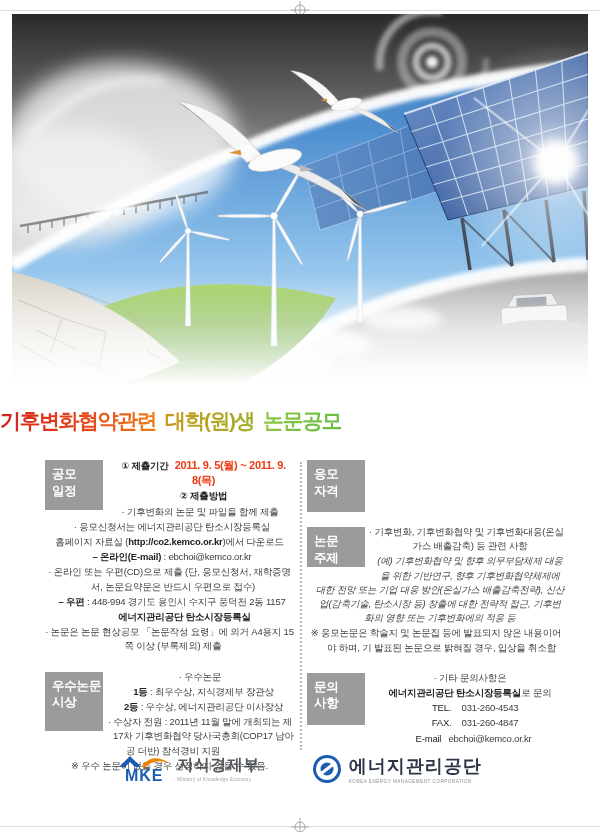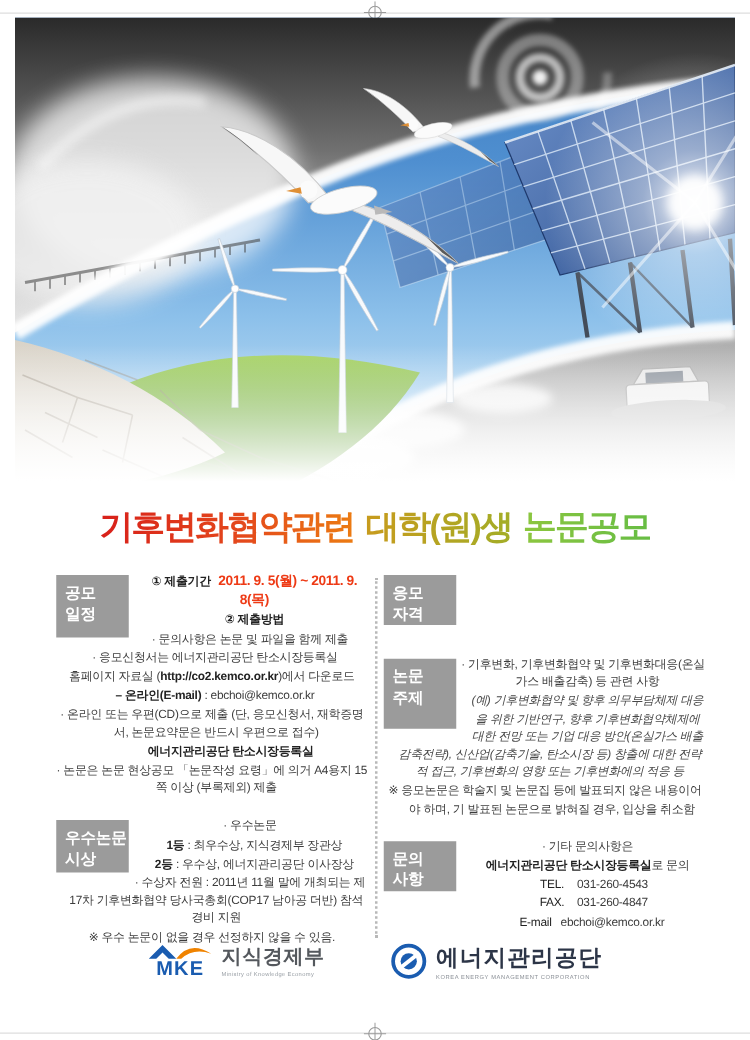--- a/index.html
+++ b/index.html
@@ -11,42 +11,42 @@
   .crop-line.top{top:10px;}
   .crop-line.bottom{top:826px;}
   .crosshair{position:absolute;left:291px;}
   .crosshair.top{top:1px;}
   .crosshair.bottom{top:818px;}
 
   
   .collage{position:absolute;left:12px;top:14px;width:576px;height:386px;display:block;}
 
   
-  .title{position:absolute;left:0;top:399px;width:600px;margin:0;text-align:center;
-         font-size:27px;font-weight:800;letter-spacing:-1.5px;line-height:44px;white-space:nowrap;}
+  .title{position:absolute;left:0;top:399px;width:600px;margin:0;
+         font-size:21px;font-weight:800;letter-spacing:-1.5px;line-height:44px;white-space:nowrap;}
   .title span{-webkit-background-clip:text;background-clip:text;color:transparent;}
   .t1{background-image:linear-gradient(90deg,#d8201a 0%,#e4481c 55%,#ec7c12 100%);}
   .t2{background-image:linear-gradient(90deg,#c79b1d 0%,#a3ad27 100%);margin-left:9px;}
   .t3{background-image:linear-gradient(90deg,#8cc63f 0%,#67bd44 100%);margin-left:9px;}
 
   
   .cols{position:absolute;left:45px;top:458px;width:522px;display:flex;}
   .col{font-size:9.5px;line-height:14.2px;letter-spacing:-0.2px;}
   .col.left{width:249px;}
   .col.right{width:258px;}
   .divider{border-left:2px dotted #b8b8b8;height:288px;margin:4px 5px 0 6px;}
   .sec{margin-bottom:15px;overflow:visible;}
   .sec:after{content:"";display:block;clear:both;}
   p{margin:0 0 1px 0;text-align:center;}
   .box{background:#9b9b9b;color:#fff;font-weight:700;font-size:12.5px;line-height:16.5px;
        padding:6px 0 0 7px;box-sizing:border-box;width:58px;}
   .box span{display:block;}
   .box.float{float:left;margin:2px 10px 4px 0;}
   .box.abs{position:absolute;left:0;top:2px;}
-  .h50{height:50px;} .h58{height:42px;} .h48{height:40px;} .h56{height:56px;}
+  .h50{height:50px;} .h58{height:59px;} .h48{height:52px;} .h56{height:40px;}
   .sec.rel{position:relative;}
   .content-right{margin-left:68px;}
   .hang{padding-left:7px;text-indent:-7px;}
   .ind{margin-left:5px;}
   .note{padding-left:11px;text-indent:-11px;}
   .b{font-weight:700;color:#222;}
   .num{font-weight:700;color:#222;}
   .date{color:#ee3a15;font-weight:800;font-size:11px;margin-left:6px;letter-spacing:-0.3px;}
   .sub-bold{margin-left:30px;font-weight:700;color:#222;}
   .ex{font-style:italic;color:#474747;padding-left:8px;}
@@ -264,25 +264,26 @@
 
     <div class="col left">
 
       <section class="sec">
         <div class="box float h50">
           <span>공모</span>
           <span>일정</span>
         </div>
         <p><span class="num">①</span> <span class="b">제출기간</span><span class="date">2011. 9. 5(월) ~ 2011. 9. 8(목)</span></p>
         <p><span class="num">②</span> <span class="b">제출방법</span></p>
-        <p class="hang ind"><span>· 문의사항은 논문 및 파일을 함께 제출</span></p>
+        <p class="hang ind"><span>· 기후변화의 논문 및 파일을 함께 제출</span></p>
         <p class="hang ind"><span>· 응모신청서는 에너지관리공단 탄소시장등록실</span></p>
         <p><span>홈페이지 자료실 (</span><span class="b">http://co2.kemco.or.kr</span><span>)에서 다운로드</span></p>
         <p class="hang ind"><span class="b">– 온라인(E-mail)</span><span> : ebchoi@kemco.or.kr</span></p>
         <p class="hang"><span>· 온라인 또는 우편(CD)으로 제출 (단, 응모신청서, 재학증명서, 논문요약문은 반드시 우편으로 접수)</span></p>
+        <p class="hang ind"><span class="b">– 우편</span><span> : 448-994 경기도 용인시 수지구 풍덕천 2동 1157</span></p>
         <p class="sub-bold"><span>에너지관리공단 탄소시장등록실</span></p>
         <p class="hang"><span>· 논문은 논문 현상공모 「논문작성 요령」에 의거 A4용지 15쪽 이상 (부록제외) 제출</span></p>
       </section>
 
       <section class="sec">
         <div class="box float h58">
           <span>우수논문</span>
           <span>시상</span>
         </div>
         <p class="hang"><span>· 우수논문</span></p>

